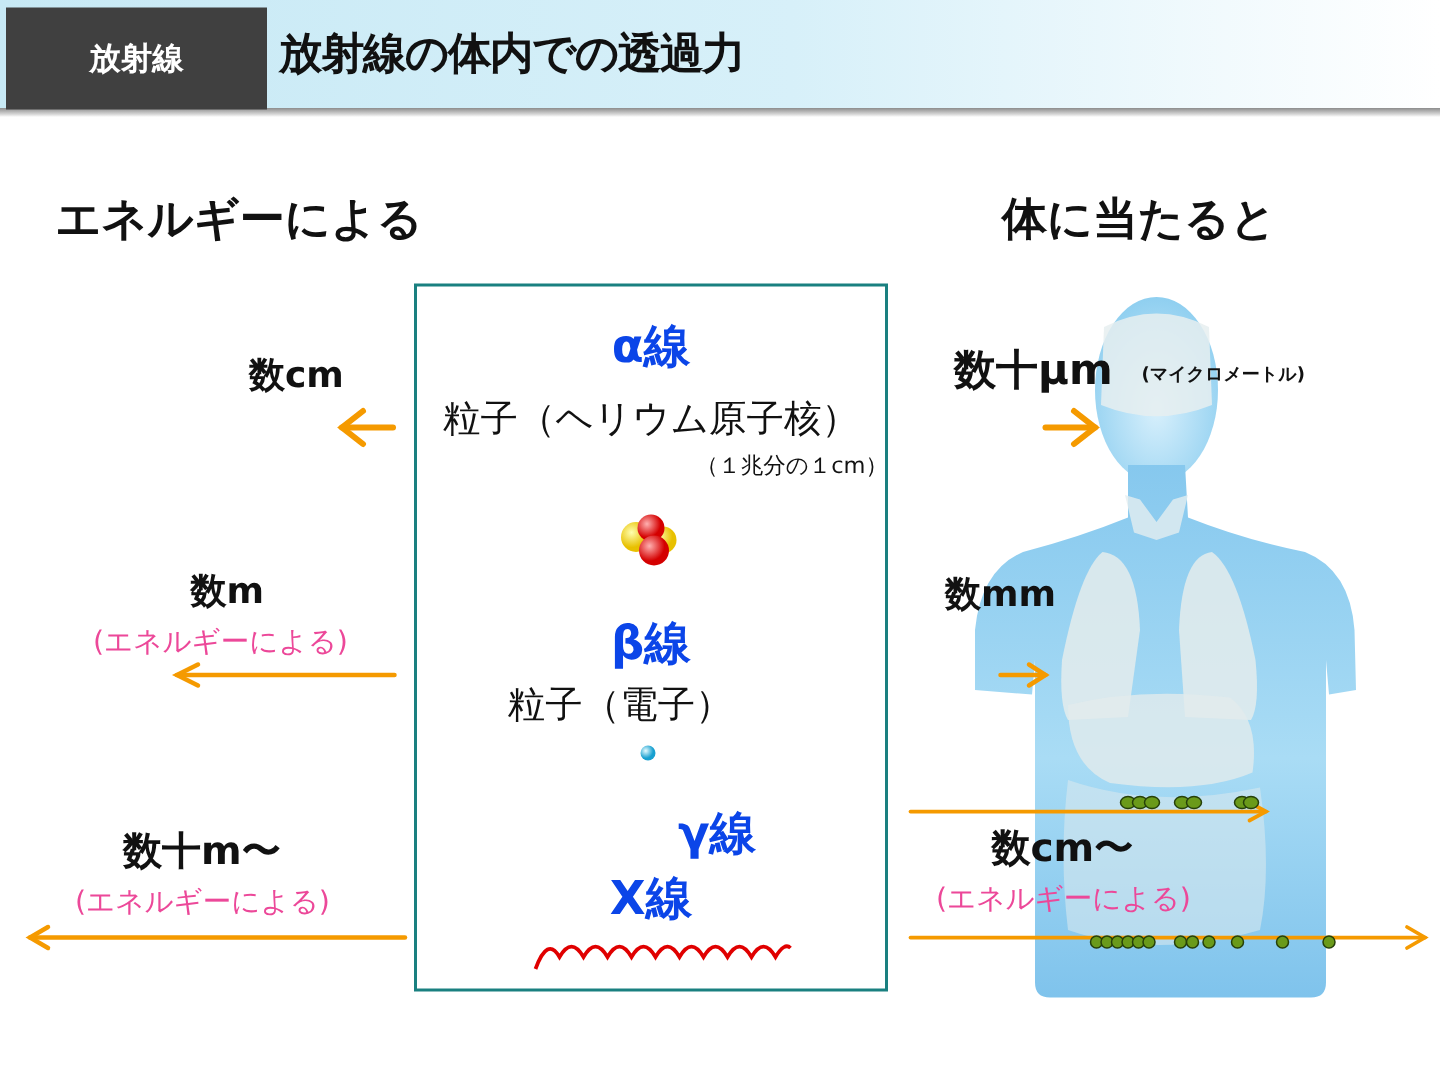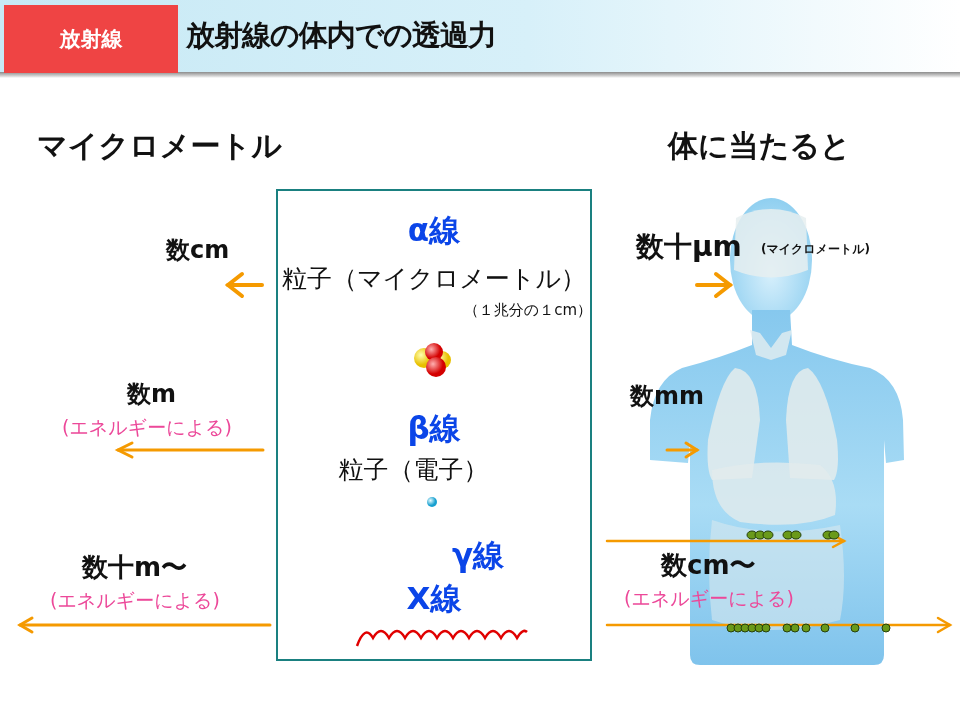--- a/index.html
+++ b/index.html
@@ -1,38 +1,38 @@
 <!DOCTYPE html>
 <html><head>
 <meta charset="utf-8">
 <style>
   html,body{margin:0;padding:0;}
   body{width:960px;height:720px;position:relative;overflow:hidden;background:#ffffff;font-family:"DejaVu Sans","Liberation Sans",sans-serif;}
   .header{position:absolute;left:0;top:0;width:960px;height:76px;background:linear-gradient(90deg,#c7e9f5 0%,#d7f0f9 55%,#ffffff 100%);}
   .header-bottom{position:absolute;left:0;top:72px;width:960px;height:6px;background:linear-gradient(180deg,#8c8c8c,#d8d8d8 70%,#ffffff);}
-  .tag{position:absolute;left:4px;top:5px;width:174px;height:68px;background:#ef4444;color:#fff;font-weight:bold;font-size:21px;display:flex;align-items:center;justify-content:center;}
+  .tag{position:absolute;left:4px;top:5px;width:174px;height:68px;background:#404040;color:#fff;font-weight:bold;font-size:21px;display:flex;align-items:center;justify-content:center;}
   .title{position:absolute;left:186px;top:16px;font-size:29px;font-weight:bold;color:#111;letter-spacing:-1px;}
   .section-title{position:absolute;font-size:30px;font-weight:bold;color:#111;}
   .lbl{position:absolute;font-weight:bold;color:#111;white-space:nowrap;}
   .sub{position:absolute;font-size:19px;color:#ec4899;white-space:nowrap;}
   .box{position:absolute;left:276px;top:189px;width:316px;height:472px;border:2px solid #1a8080;box-sizing:border-box;}
   .ray{position:absolute;color:#0b45e8;font-weight:bold;font-size:31px;text-align:center;width:316px;left:276px;}
   .desc{position:absolute;color:#111;font-size:25px;text-align:center;}
   .note{position:absolute;color:#111;font-size:15px;}
   svg{position:absolute;overflow:visible;}
 </style>
 </head>
 <body>
 
 <div class="header"></div>
 <div class="header-bottom"></div>
 <div class="tag">放射線</div>
 <div class="title">放射線の体内での透過力</div>
 
-<div class="section-title" style="left:37px;top:126px;">マイクロメートル</div>
+<div class="section-title" style="left:37px;top:126px;">エネルギーによる</div>
 <div class="section-title" style="left:668px;top:126px;">体に当たると</div>
 
 <svg style="left:0;top:0;" width="960" height="720">
   <defs>
     <radialGradient id="headG" cx="50%" cy="60%" r="60%">
       <stop offset="0%" stop-color="#d8f0fc"></stop>
       <stop offset="100%" stop-color="#8fcff0"></stop>
     </radialGradient>
     <linearGradient id="bodyG" x1="0" y1="0" x2="0" y2="1">
       <stop offset="0%" stop-color="#86c8ee"></stop>
@@ -46,21 +46,21 @@
   <path d="M760,333 L771,348 L782,333 L792,330 L786,355 L771,360 L756,355 L750,330 Z" fill="#e4eef0" opacity="0.8"></path>
   <path d="M735,368 Q720,380 708,440 Q706,470 712,480 L752,478 L760,420 Q758,370 735,368 Z" fill="#e4ecec" opacity="0.85"></path>
   <path d="M808,368 Q825,380 837,440 Q840,470 834,480 L790,478 L786,420 Q788,370 808,368 Z" fill="#e4ecec" opacity="0.85"></path>
   <path d="M712,470 Q760,458 820,465 Q840,480 835,515 Q800,530 740,522 Q712,510 712,470 Z" fill="#e2ebec" opacity="0.8"></path>
   <path d="M712,520 Q770,540 840,525 Q848,580 840,620 Q770,640 712,620 Q706,570 712,520 Z" fill="#d7e8ee" opacity="0.6"></path>
 </svg>
 
 <div class="box"></div>
 
 <div class="ray" style="top:210px;">α線</div>
-<div class="desc" style="left:276px;width:316px;top:262px;">粒子（マイクロメートル）</div>
+<div class="desc" style="left:276px;width:316px;top:262px;">粒子（ヘリウム原子核）</div>
 <div class="note" style="left:276px;width:316px;text-align:right;top:301px;">（１兆分の１cm）</div>
 <svg style="left:410px;top:340px;" width="45" height="45">
   <defs>
     <radialGradient id="yel" cx="35%" cy="35%">
         <stop offset="0%" stop-color="#ffffb0"></stop>
         <stop offset="100%" stop-color="#e8c000"></stop>
       </radialGradient>
     <radialGradient id="red" cx="35%" cy="35%">
         <stop offset="0%" stop-color="#ffb0b0"></stop>
         <stop offset="100%" stop-color="#d40000"></stop>

